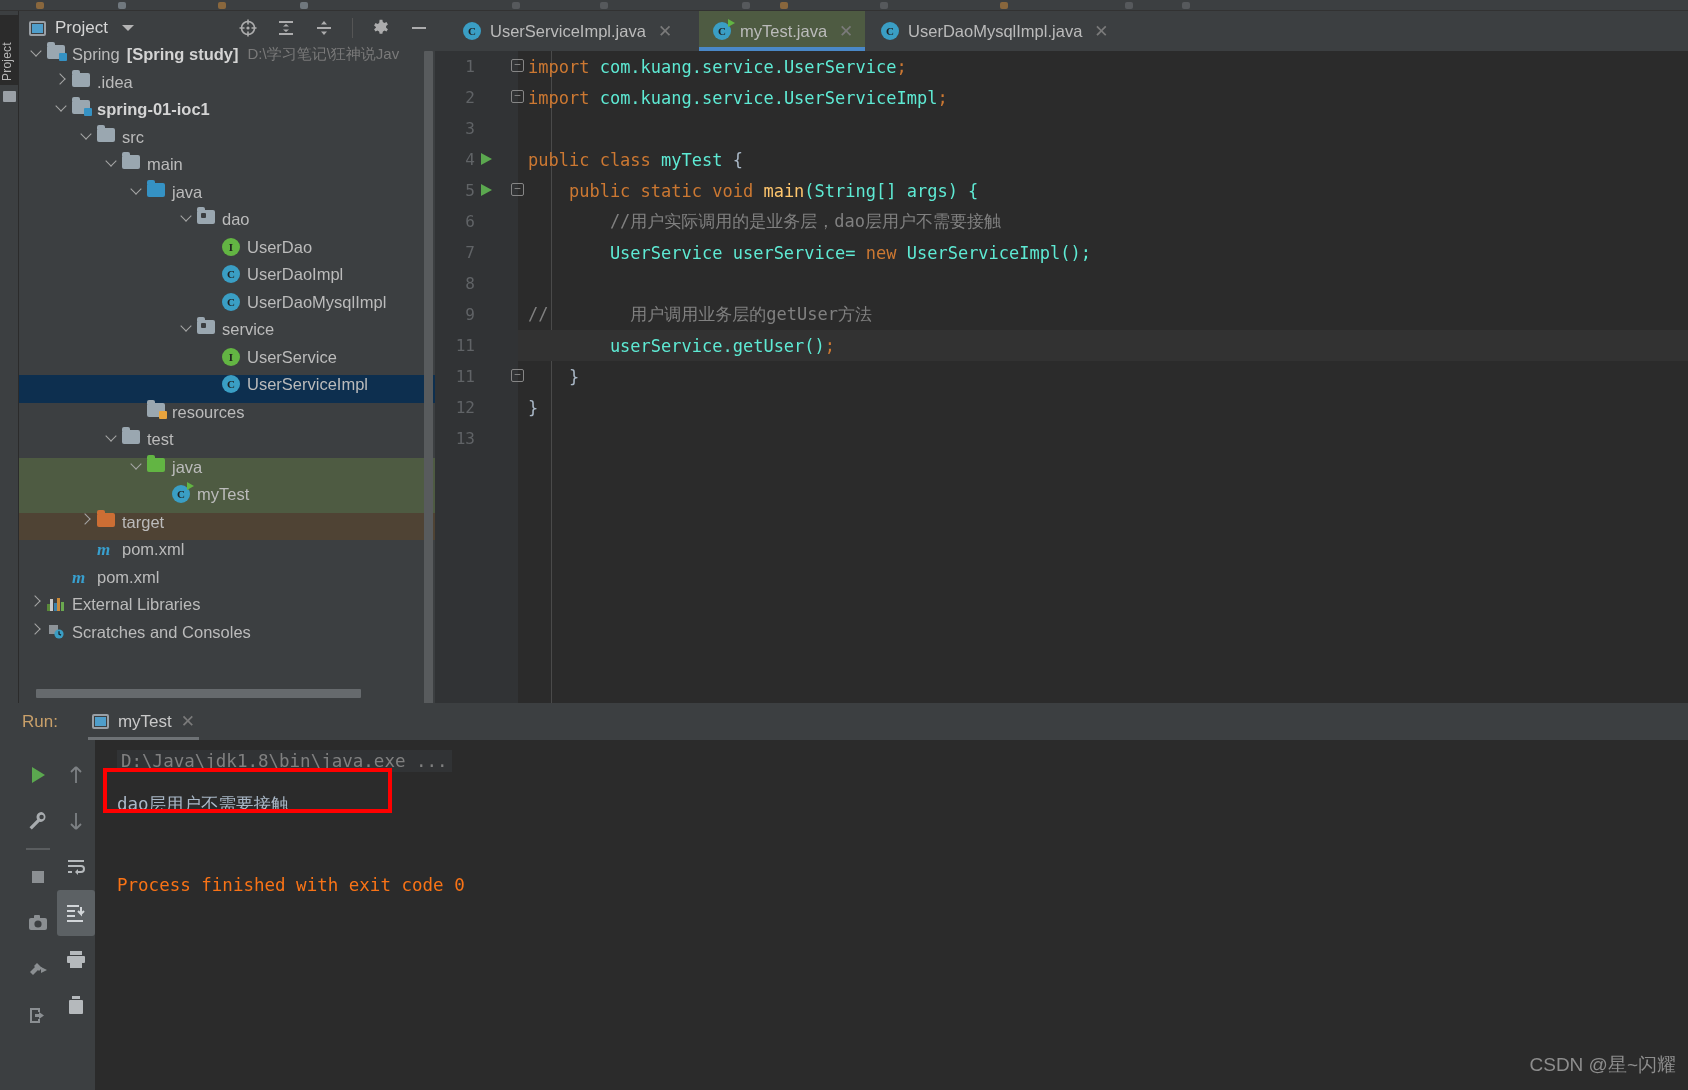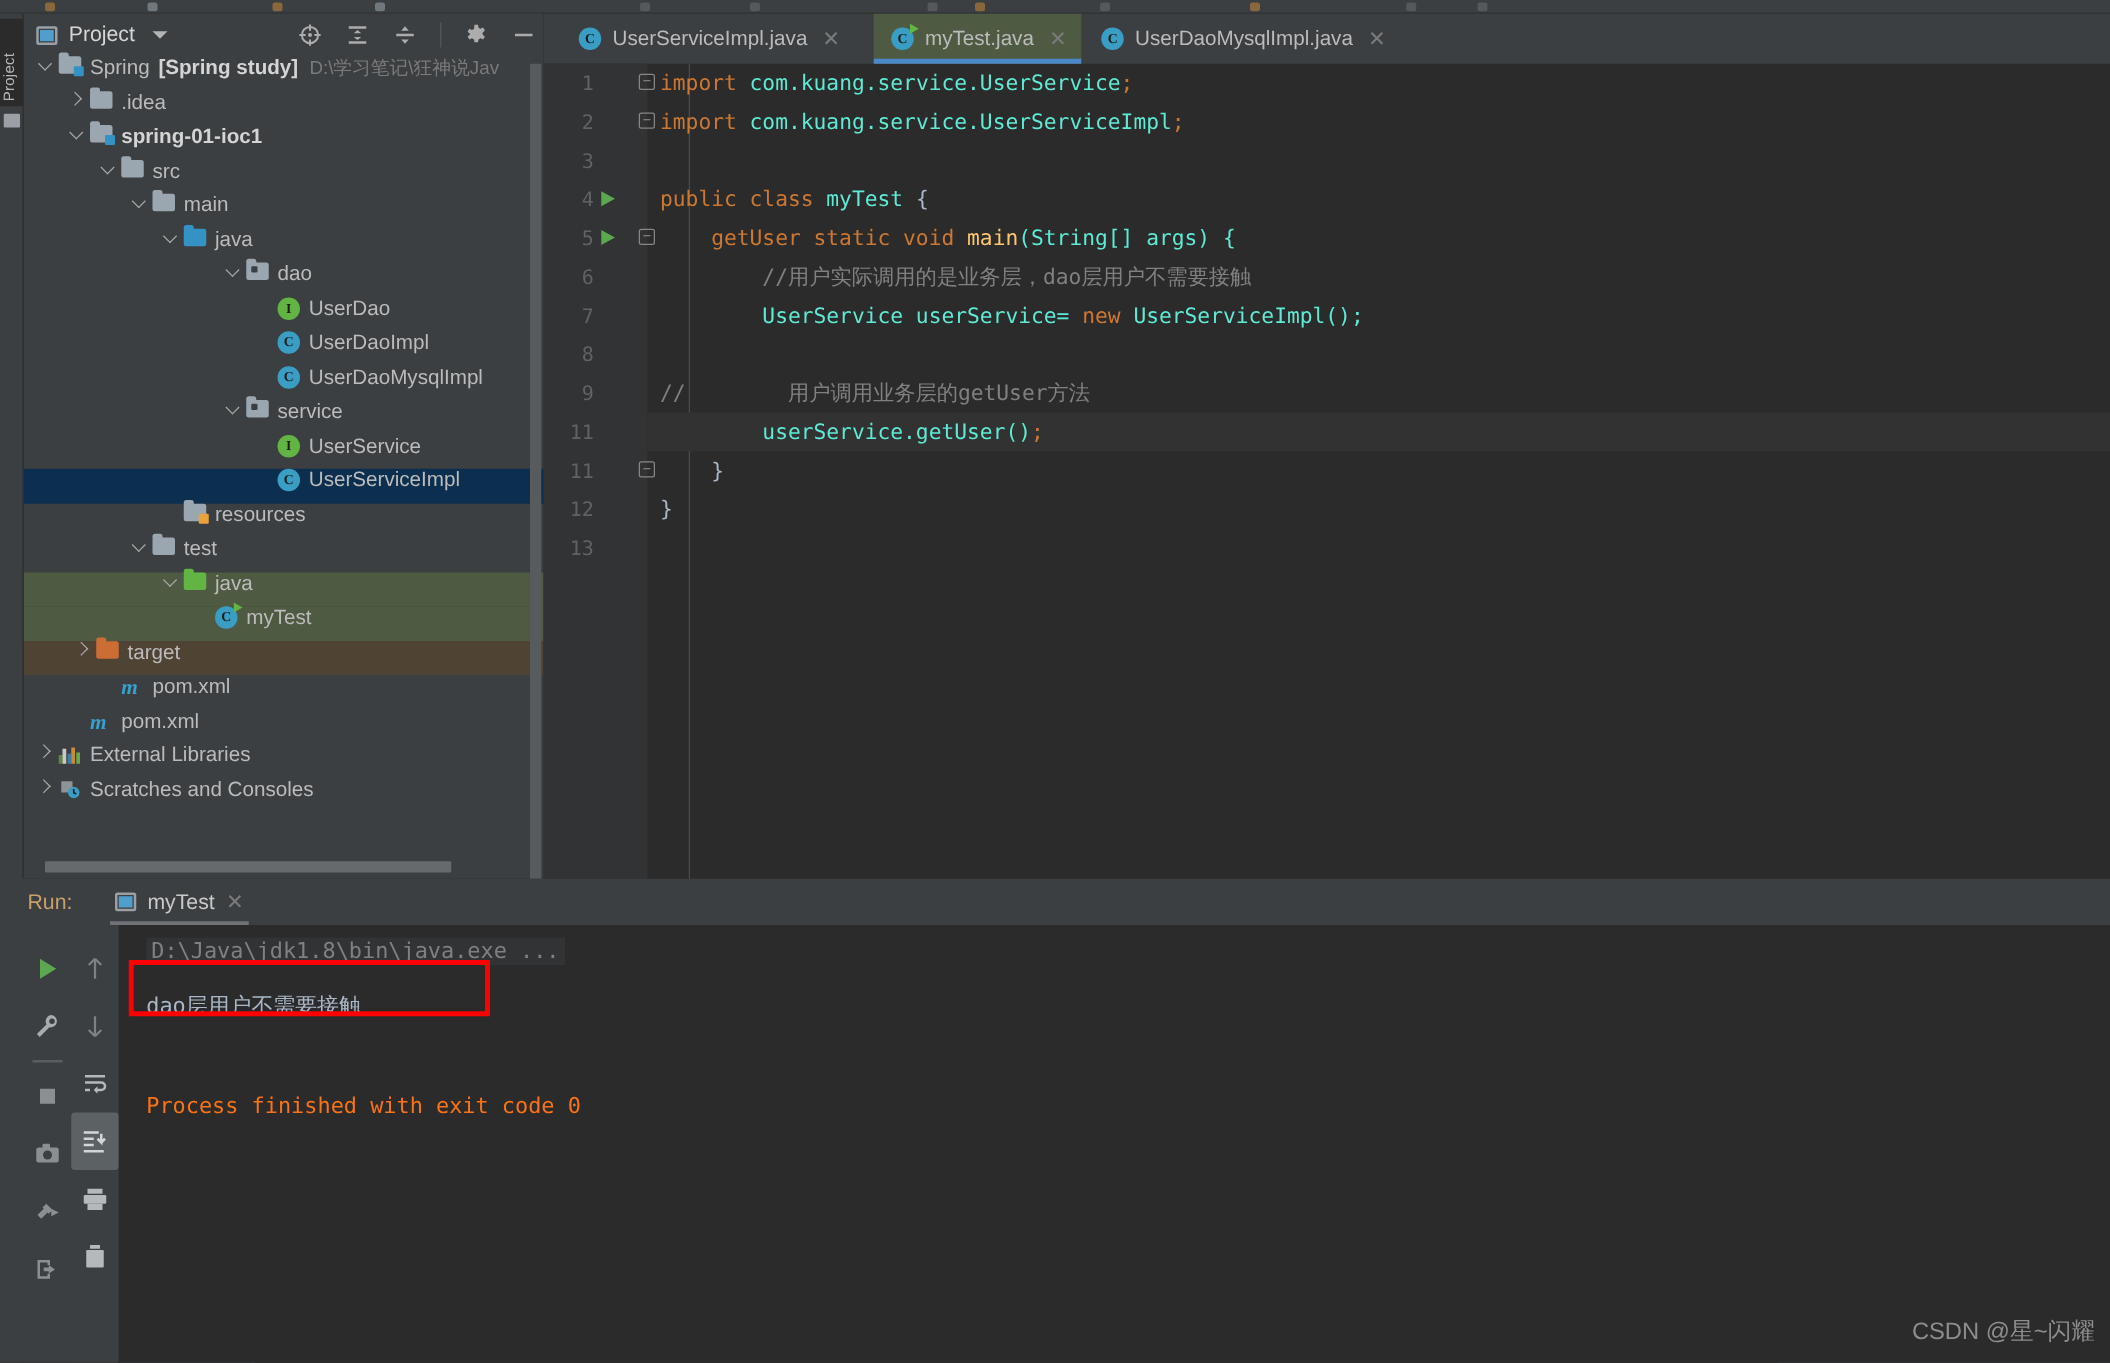--- a/index.html
+++ b/index.html
@@ -330,21 +330,21 @@
         <div class="trow sel-green" style="padding-left: 112px;">
           <span class="arr down"></span>
           <span class="fold green"></span>
           <span class="tlabel">java</span>
         </div>
         <div class="trow sel-green" style="padding-left: 137px;">
           <span class="arr "></span>
           <span class="cicon cls run">C</span>
           <span class="tlabel">myTest</span>
         </div>
-        <div class="trow sel-brown" style="padding-left: 42px;">
+        <div class="trow sel-brown" style="padding-left: 62px;">
           <span class="arr right"></span>
           <span class="fold orange"></span>
           <span class="tlabel">target</span>
         </div>
         <div class="trow" style="padding-left: 62px;">
           <span class="arr "></span>
           <span class="micon">m</span>
           <span class="tlabel">pom.xml</span>
         </div>
         <div class="trow" style="padding-left: 37px;">
@@ -414,21 +414,21 @@
         </div>
         <div class="cline">
           <span class="lnum">4</span>
           <span class="runmark"></span>
           <span class="ctext"><span class="kw">public class </span><span class="plain">myTest </span><span class="punc">{</span></span>
         </div>
         <div class="cline">
           <span class="lnum">5</span>
           <span class="runmark"></span>
           <span class="foldmark pt">−</span>
-          <span class="ctext"><span class="kw">    getUser static void </span><span class="mth">main</span><span class="plain">(String[] args) {</span></span>
+          <span class="ctext"><span class="kw">    public static void </span><span class="mth">main</span><span class="plain">(String[] args) {</span></span>
         </div>
         <div class="cline">
           <span class="lnum">6</span>
           <span class="ctext"><span class="cm">        //用户实际调用的是业务层，dao层用户不需要接触</span></span>
         </div>
         <div class="cline">
           <span class="lnum">7</span>
           <span class="ctext"><span class="plain">        UserService userService= </span><span class="kw">new </span><span class="plain">UserServiceImpl();</span></span>
         </div>
         <div class="cline">

